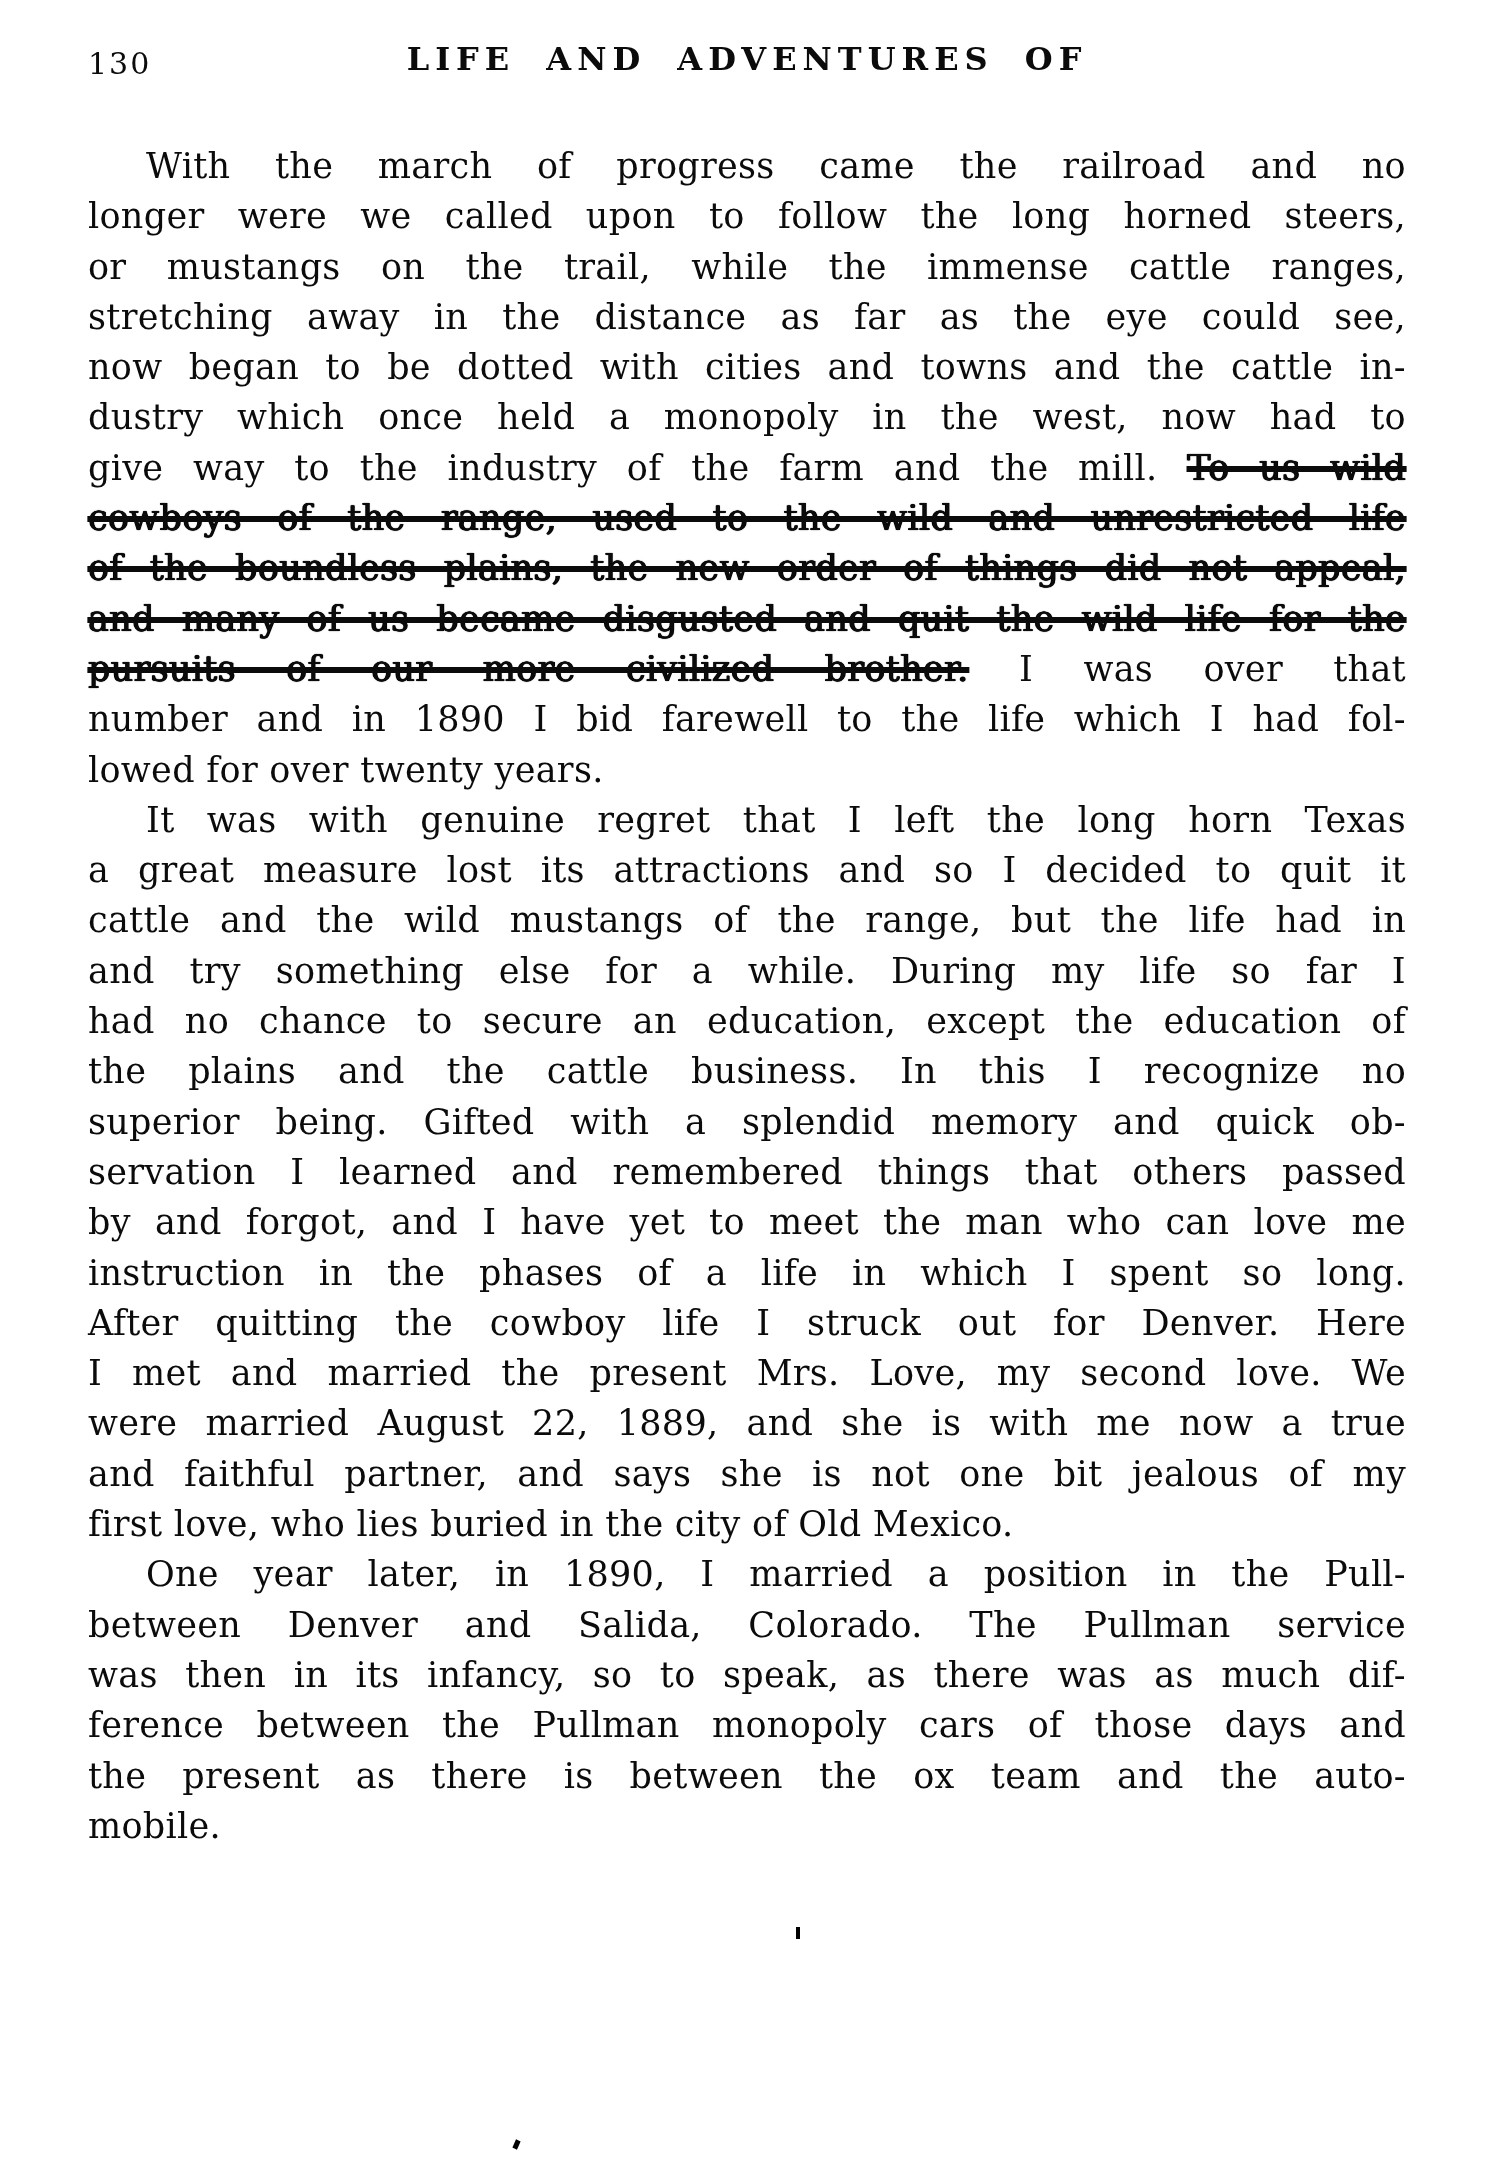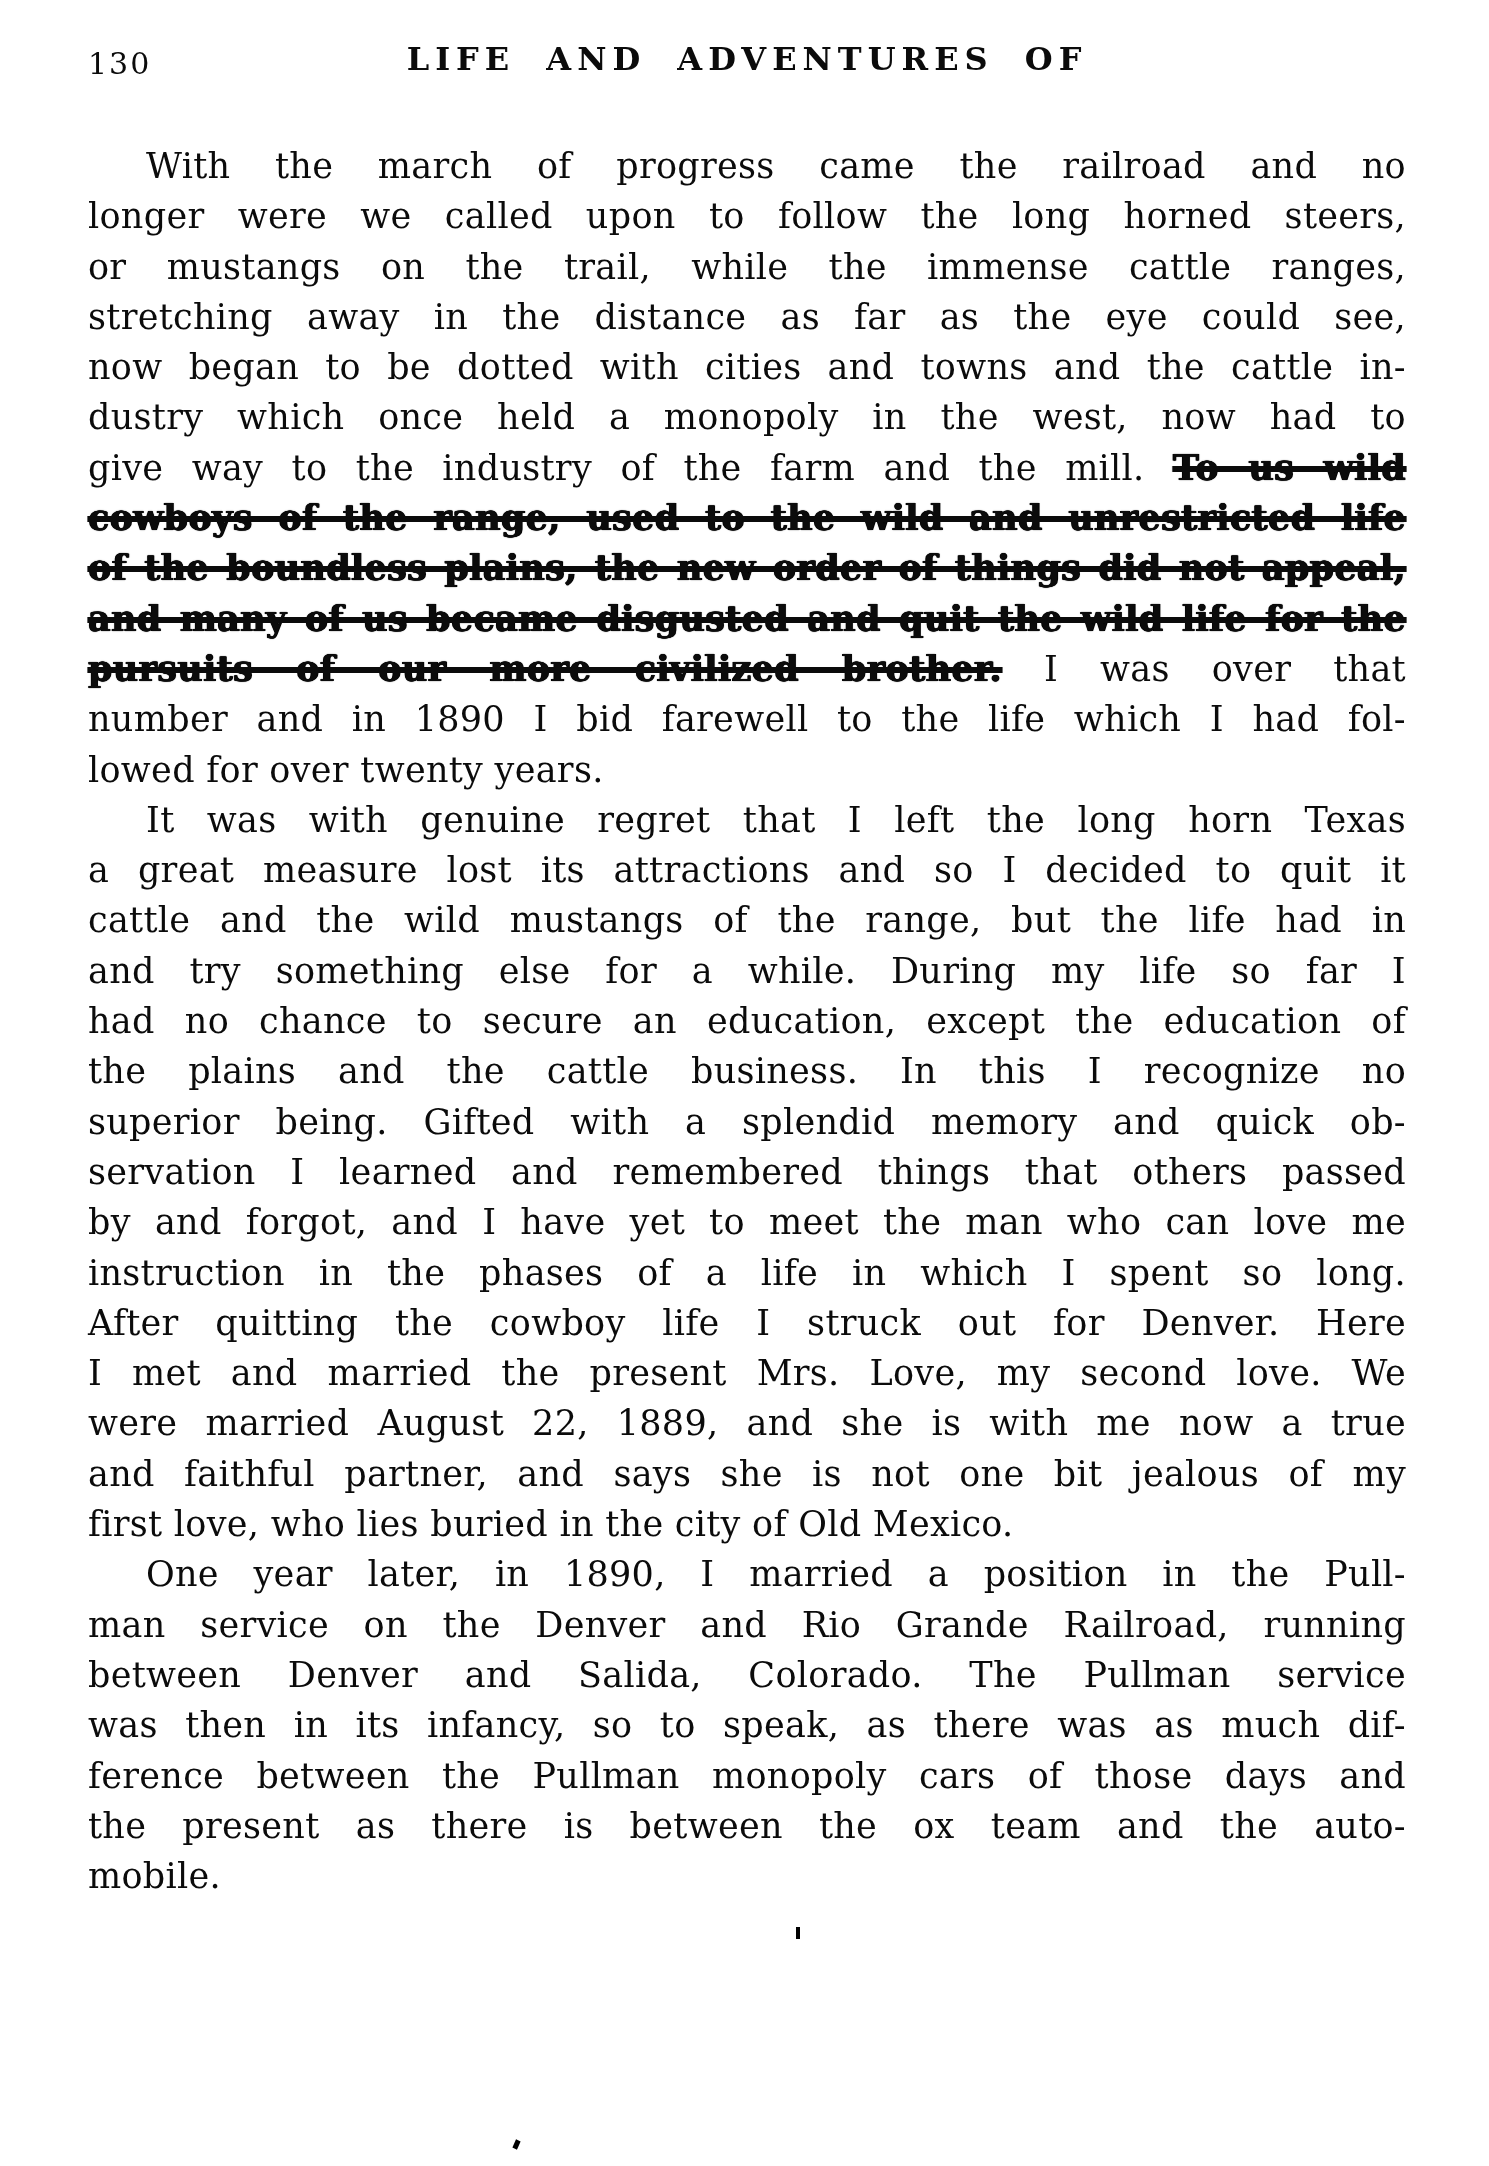--- a/index.html
+++ b/index.html
@@ -40,21 +40,21 @@
     letter-spacing: 0.3px;
   }
   .line {
     text-align: justify;
     text-align-last: justify;
   }
   .line.ind { padding-left: 58px; }
   .line.end { text-align-last: left; }
   .n { }
   .sm {
-    font-weight: 700;
+    font-weight: 400;
     text-decoration: line-through;
     text-decoration-thickness: 6px;
     text-decoration-color: rgba(15,15,15,0.72);
     text-shadow: 0.6px 0 0 #000, -0.6px 0 0 #000, 0 0 1.2px rgba(0,0,0,0.85);
   }
   .speck { position: absolute; background: #000; }
   .speck-a { left: 796px; top: 1927px; width: 4px; height: 12px; }
   .speck-b { left: 514px; top: 2140px; width: 5px; height: 9px; transform: rotate(24deg); }
 </style>
 </head>
@@ -94,21 +94,20 @@
         <div class="line"><span class="n">by and forgot, and I have yet to meet the man who can love me</span></div>
         <div class="line"><span class="n">instruction in the phases of a life in which I spent so long.</span></div>
         <div class="line"><span class="n">After quitting the cowboy life I struck out for Denver. Here</span></div>
         <div class="line"><span class="n">I met and married the present Mrs. Love, my second love. We</span></div>
         <div class="line"><span class="n">were married August 22, 1889, and she is with me now a true</span></div>
         <div class="line"><span class="n">and faithful partner, and says she is not one bit jealous of my</span></div>
         <div class="line end"><span class="n">first love, who lies buried in the city of Old Mexico.</span></div>
       </div>
       <div>
         <div class="line ind"><span class="n">One year later, in 1890, I married a position in the Pull-</span></div>
-        <div class="line"><span class="n">man service on the Denver and Rio Grande Railroad, running</span></div>
         <div class="line"><span class="n">between Denver and Salida, Colorado. The Pullman service</span></div>
         <div class="line"><span class="n">was then in its infancy, so to speak, as there was as much dif-</span></div>
         <div class="line"><span class="n">ference between the Pullman monopoly cars of those days and</span></div>
         <div class="line"><span class="n">the present as there is between the ox team and the auto-</span></div>
         <div class="line end"><span class="n">mobile.</span></div>
       </div>
     </div>
 
   <div class="speck speck-a"></div>
   <div class="speck speck-b"></div>

